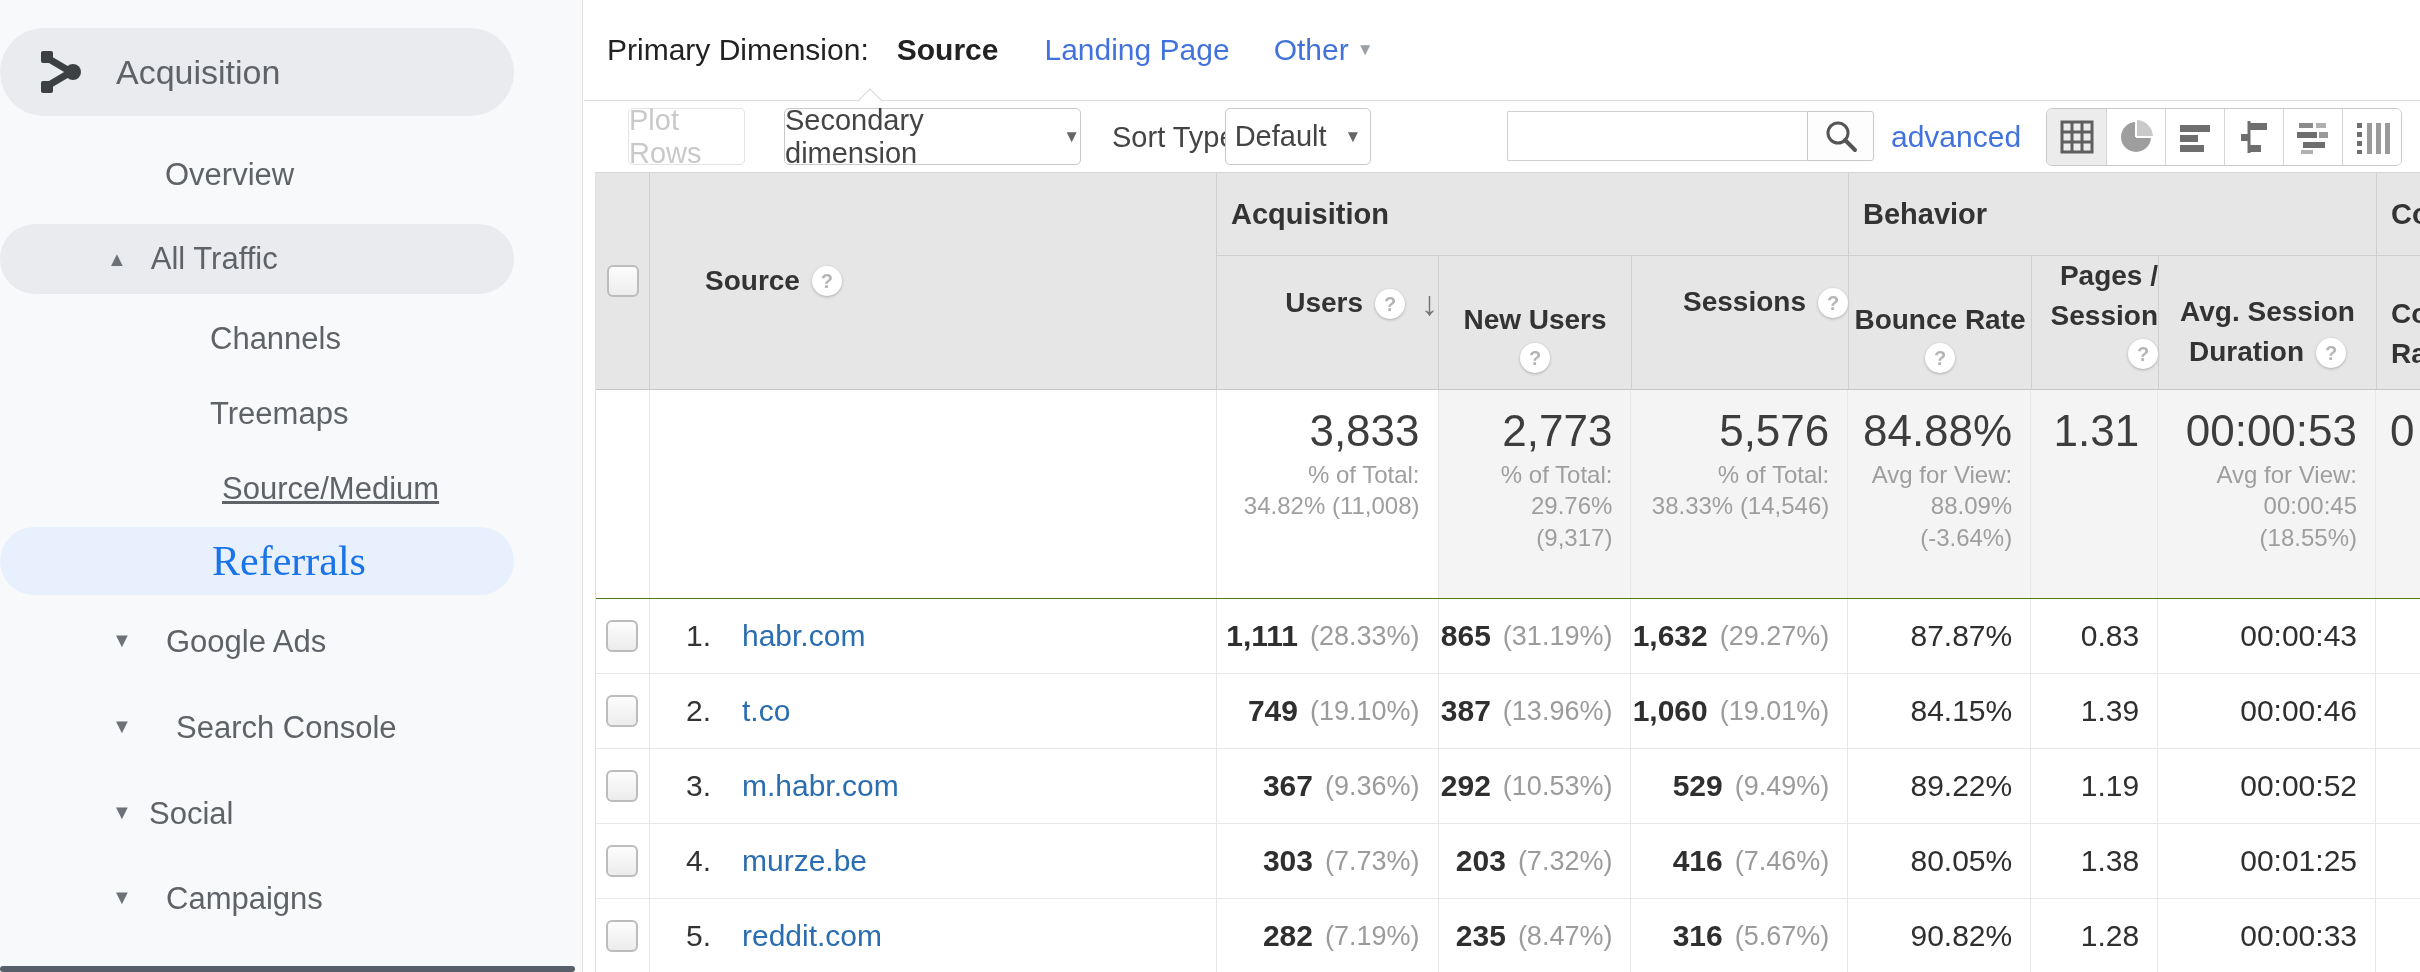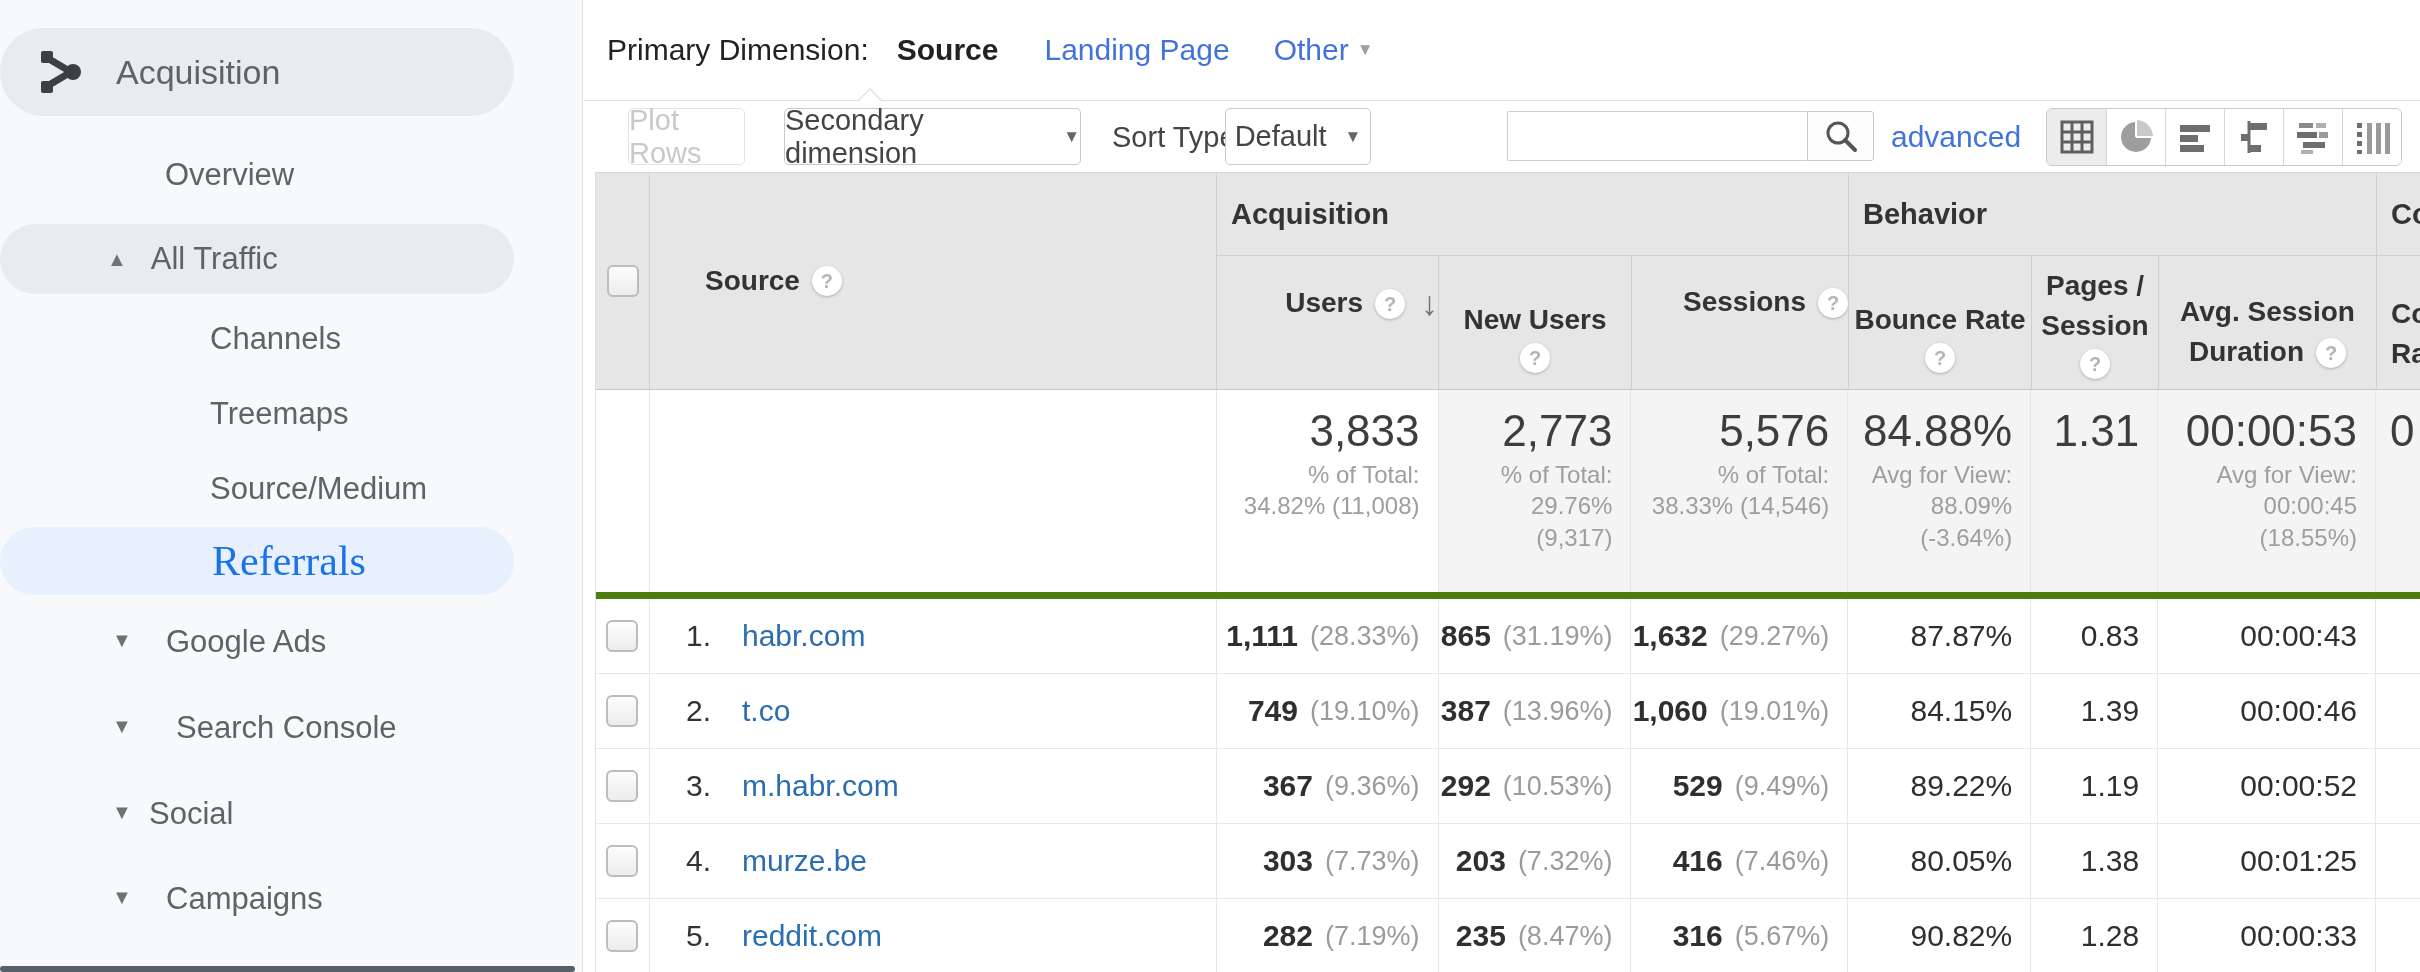--- a/index.html
+++ b/index.html
@@ -74,21 +74,21 @@
   .help-below { margin:2px 0 0 0; }
   .sort-arrow { font-size:34px; color:#757575; margin-left:16px; font-weight:normal; cursor:pointer; }
 
   .row { display:flex; }
   .cell { border-left:1px solid #e8e8e8; }
   .cell:first-child { border-left:none; }
   .c-check{width:53px;} .c-source{width:567px;} .c-users{width:222px;} .c-newusers{width:193px;}
   .c-sessions{width:217px;} .c-bounce{width:183px;} .c-pages{width:127px;} .c-duration{width:218px;}
   .c-conv{width:45px;}
 
-  .row-summary { height:209px; border-bottom:7px solid #4d7c0f; }
+  .row-summary { height:209px; border-bottom:1px solid #4d7c0f; }
   .row-summary .cell { background:#f4f4f4; padding:16px 18px 0 0; text-align:right; }
   .row-summary .cell.white { background:#fff; }
   .sum-val { font-size:44px; color:#3d3d3d; line-height:1.15; }
   .sum-note { font-size:24px; color:#9e9e9e; line-height:1.32; white-space:pre-line; margin-top:2px; }
 
   .row-data { height:75px; border-bottom:1px solid #e8e8e8; background:#fff; }
   .row-data .cell { display:flex; align-items:center; justify-content:flex-end; padding-right:18px;
                     font-size:30px; color:#2f2f2f; }
   .row-data .c-check { justify-content:center; padding-right:0; }
   .row-data .c-source { justify-content:flex-start; padding-left:36px; }
@@ -121,21 +121,21 @@
 
   <div class="side-item" style="left:165px; top:157px;">Overview</div>
 
   <div class="pill pill-gray" style="top:224px; height:70px;">
     <span class="side-arrow" style="left:107px; position:static; margin-left:107px;">▲</span>
     <span style="margin-left:24px; font-size:31px; color:#5f6368;">All Traffic</span>
   </div>
 
   <div class="side-item" style="left:210px; top:321px;">Channels</div>
   <div class="side-item" style="left:210px; top:396px;">Treemaps</div>
-  <div class="side-item" style="left:210px; top:471px;">Source/Medium</div>
+  <div class="side-item" style="left:222px; top:471px;text-decoration:underline;">Source/Medium</div>
 
   <div class="pill pill-blue" style="top:527px; height:68px;">
     <span class="active-link" style="margin-left:212px; font-size:42px;font-family:Liberation Serif, serif;">Referrals</span>
   </div>
 
   <div class="side-arrow" style="left:112px; top:629px;">▼</div>
   <div class="side-item" style="left:166px; top:624px;">Google Ads</div>
 
   <div class="side-arrow" style="left:112px; top:715px;">▼</div>
   <div class="side-item" style="left:176px; top:710px;">Search Console</div>
@@ -274,21 +274,21 @@
         <span class="help help-below">?</span>
       </div>
       <div class="mcol hcell" style="grid-column:5; grid-row:2; flex-direction:row; padding-bottom:40px;">
         <span>Sessions</span>
         <span class="help">?</span>
       </div>
       <div class="mcol hcell" style="grid-column:6; grid-row:2; padding-bottom:16px;">
         <span>Bounce Rate</span>
         <span class="help help-below">?</span>
       </div>
-      <div class="mcol hcell" style="grid-column:7; grid-row:2; padding-bottom:10px;">
+      <div class="mcol hcell" style="grid-column:7; grid-row:2; padding-bottom:20px;align-items:flex-end;">
         <span>Pages /</span>
         <span>Session</span>
         <span class="help help-below">?</span>
       </div>
       <div class="mcol hcell" style="grid-column:8; grid-row:2; padding-bottom:16px;">
         <span>Avg. Session</span>
         <span style="display:flex; align-items:center;">
           <span>Duration</span>
           <span class="help">?</span>
         </span>

